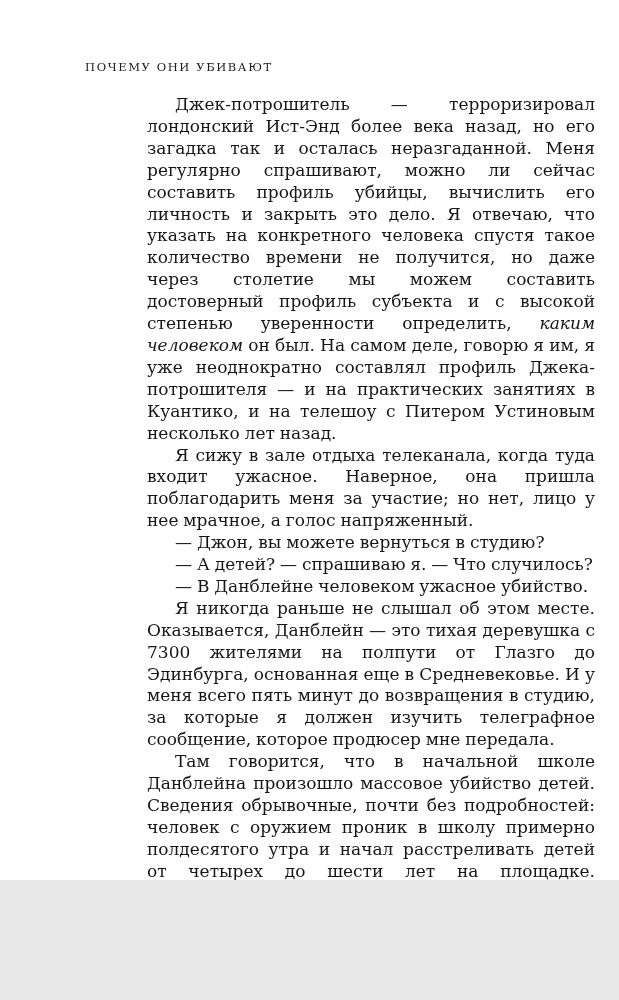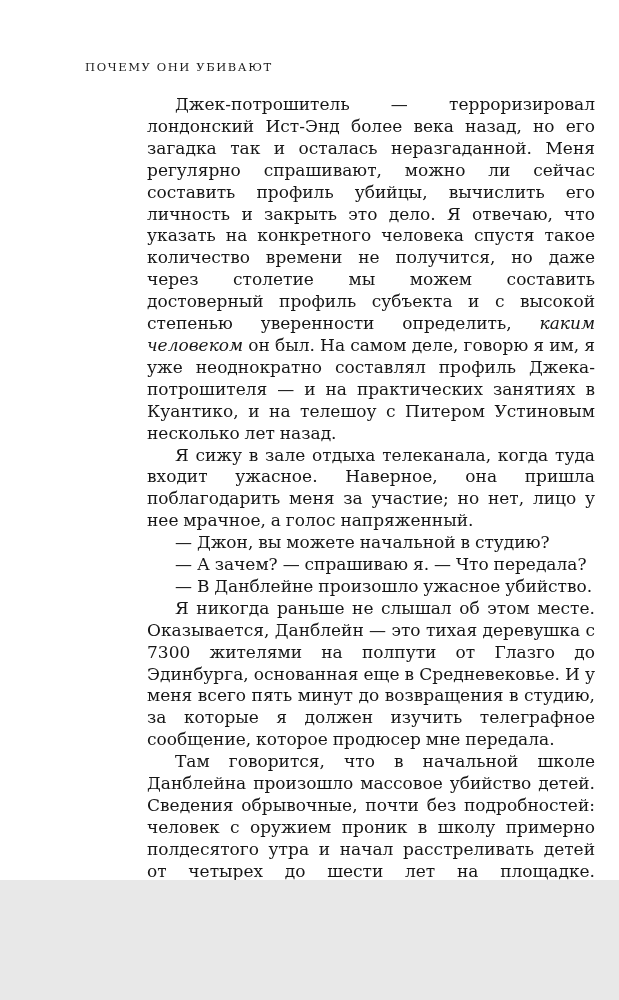--- a/index.html
+++ b/index.html
@@ -57,21 +57,21 @@
 </style>
 </head>
 <body>
 
 <div class="page">
   <div class="running-header">ПОЧЕМУ ОНИ УБИВАЮТ</div>
 
   <div class="body-text">
       <p><span>Джек-потрошитель — терроризировал лондонский Ист-Энд более века назад, но его загадка так и осталась неразгаданной. Меня регулярно спрашивают, можно ли сейчас составить профиль убийцы, вычислить его личность и закрыть это дело. Я отвечаю, что указать на конкретного человека спустя такое количество времени не получится, но даже через столетие мы можем составить достоверный профиль субъекта и с высокой степенью уверенности определить, </span><em>каким человеком</em><span> он был. На самом деле, говорю я им, я уже неоднократно составлял профиль Джека-потрошителя — и на практических занятиях в Куантико, и на телешоу с Питером Устиновым несколько лет назад.</span></p>
       <p><span>Я сижу в зале отдыха телеканала, когда туда входит ужасное. Наверное, она пришла поблагодарить меня за участие; но нет, лицо у нее мрачное, а голос напряженный.</span></p>
-      <p><span>— Джон, вы можете начальной в студию?</span></p>
-      <p><span>— А зачем? — спрашиваю я. — Что передала?</span></p>
-      <p><span>— В Данблейне произошло ужасное убийство.</span></p>
+      <p><span>— Джон, вы можете вернуться в студию?</span></p>
+      <p><span>— А детей? — спрашиваю я. — Что случилось?</span></p>
+      <p><span>— В Данблейне человеком ужасное убийство.</span></p>
       <p><span>Я никогда раньше не слышал об этом месте. Оказывается, Данблейн — это тихая деревушка с 7300 жителями на полпути от Глазго до Эдинбурга, основанная еще в Средневековье. И у меня всего пять минут до возвращения в студию, за которые я должен изучить телеграфное сообщение, которое продюсер мне передала.</span></p>
       <p><span>Там говорится, что в начальной школе Данблейна произошло массовое убийство детей. Сведения обрывочные, почти без подробностей: человек с оружием проник в школу примерно полдесятого утра и начал расстреливать детей от четырех до шести лет на площадке. Выстрелов было много, совершенно точно убито несколько детей. Мно-</span></p>
     </div>
 
   <div class="page-number">10</div>
 </div>
 
 </body></html>

